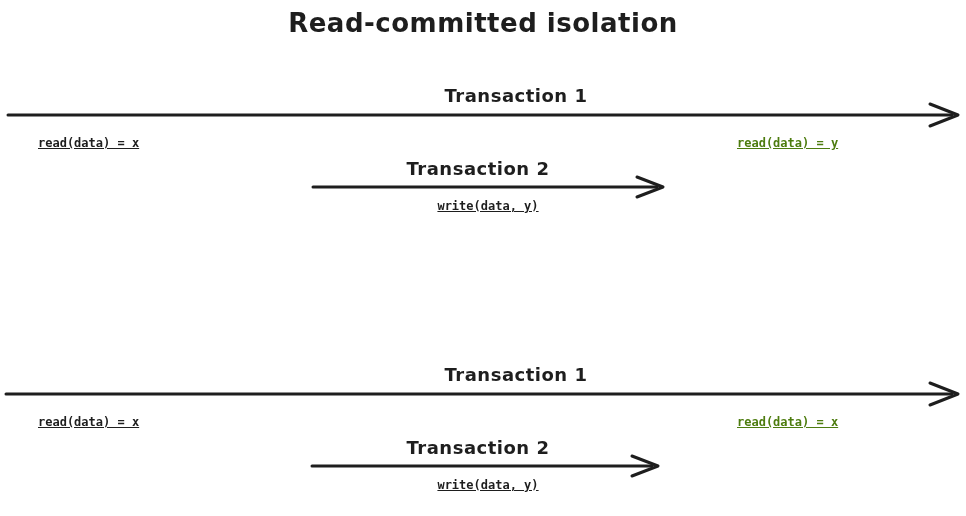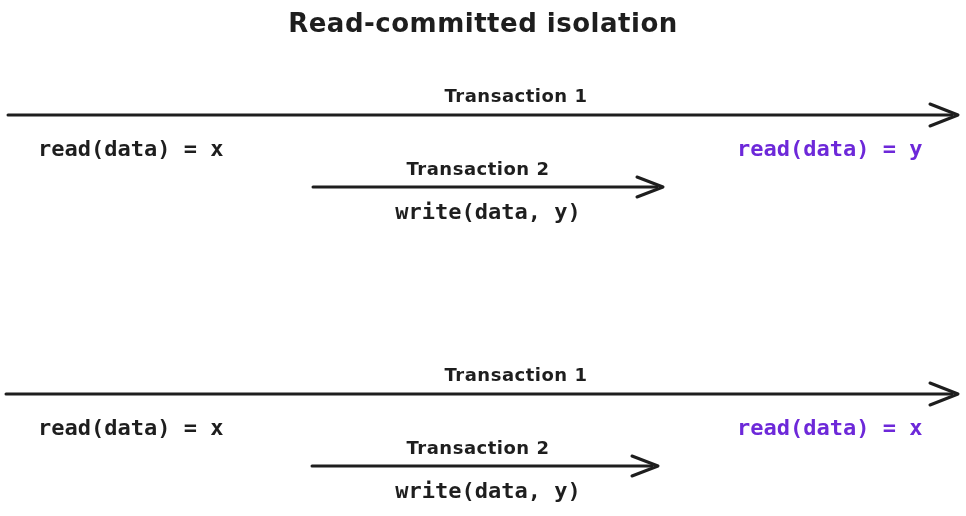--- a/index.html
+++ b/index.html
@@ -53,33 +53,34 @@
     padding-left: 33px;
   }
   .t2-label {
     top: 158px;
     left: 303px;
     width: 350px;
   }
   .code {
     position: absolute;
     font-family: "DejaVu Sans Mono", monospace;
-    font-size: 22px;
+    font-size: 12px;
     font-weight: 700;
     color: #1e1e1e;
     white-space: nowrap;
+    text-decoration: underline;
   }
   .read-left {
     top: 136px;
     left: 38px;
   }
   .read-right {
     top: 136px;
     left: 737px;
-    color: #6d28d9;
+    color: #4d7c0f;
   }
   .write-label {
     top: 199px;
     left: 313px;
     width: 350px;
     text-align: center;
   }
   .arrow-svg {
     position: absolute;
     left: 0;

